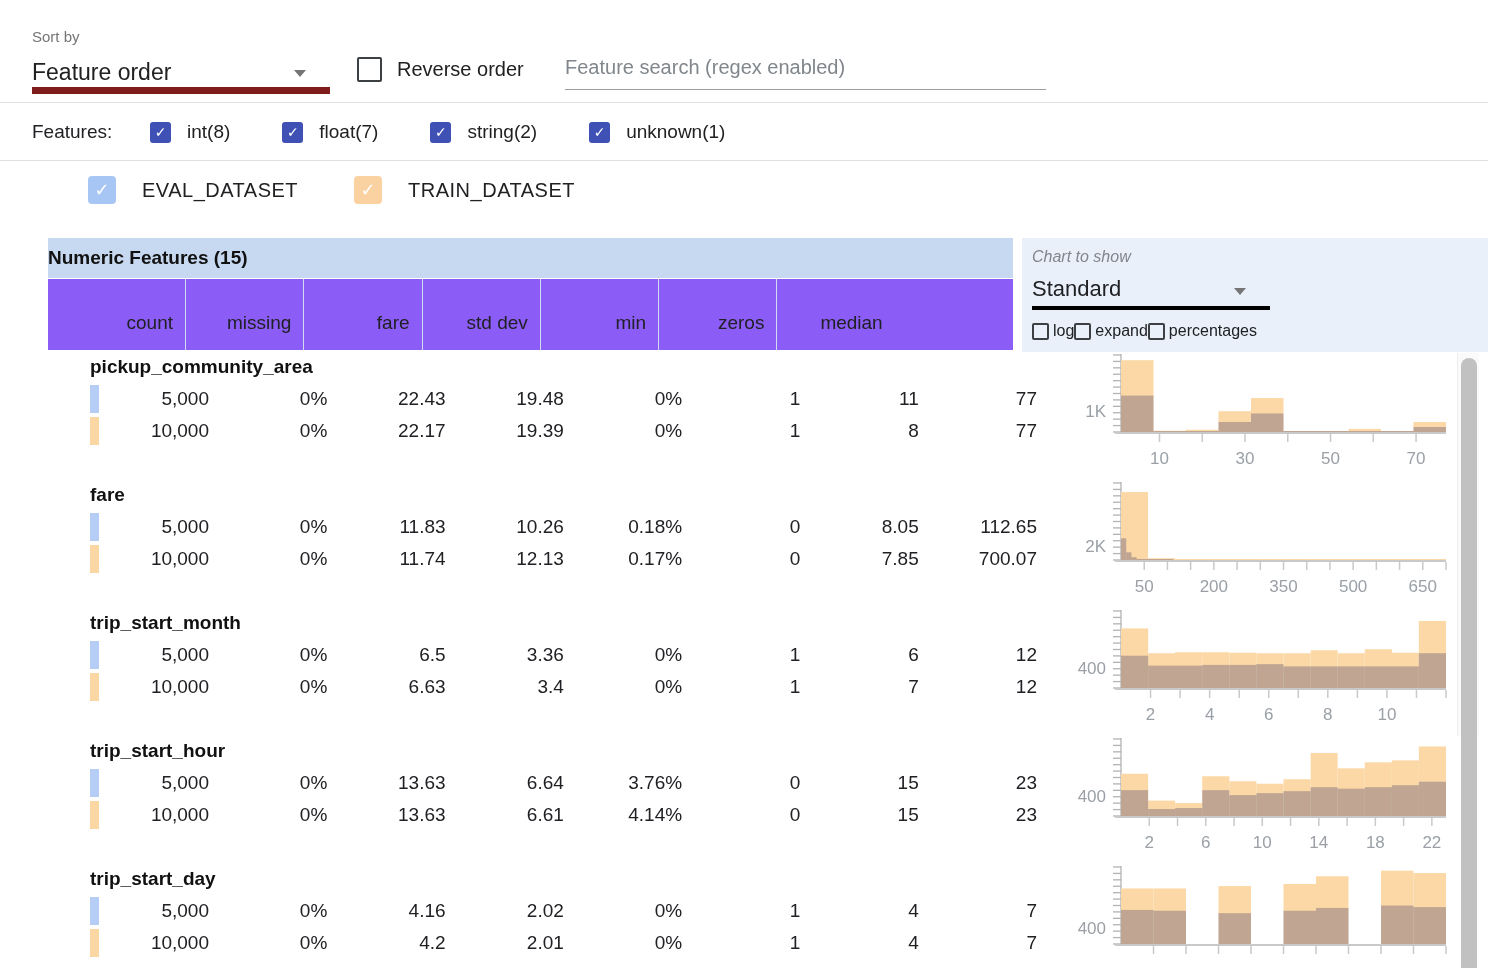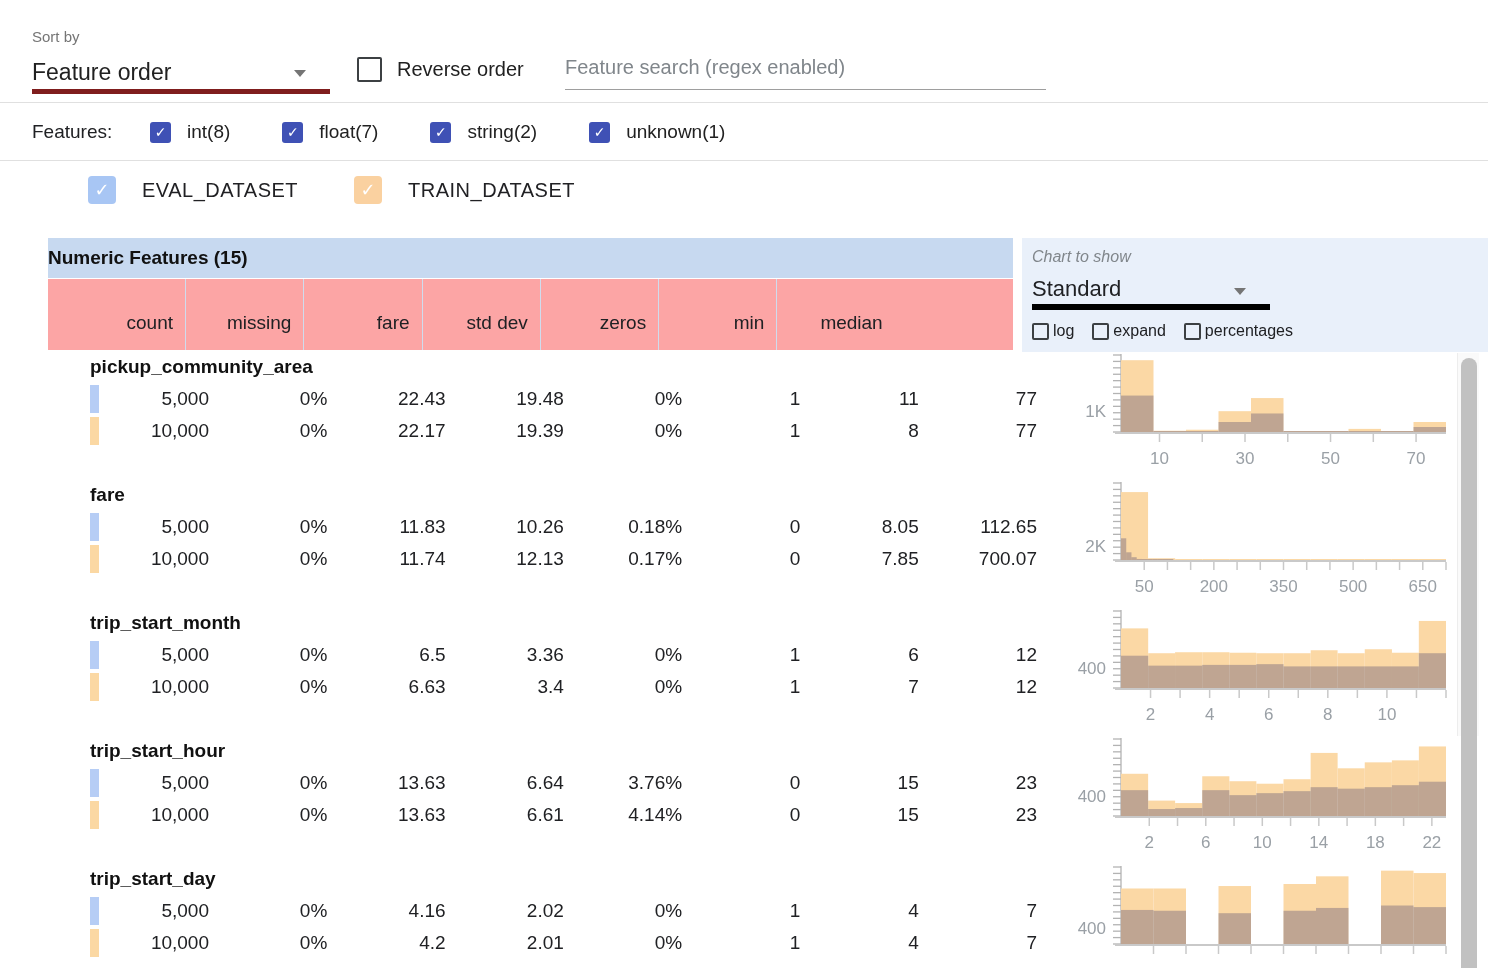--- a/index.html
+++ b/index.html
@@ -3,21 +3,21 @@
 <meta charset="utf-8">
 <style>
   * { margin:0; padding:0; box-sizing:border-box; }
   html,body { width:1488px; height:968px; overflow:hidden; background:#fff;
     font-family:"Liberation Sans","DejaVu Sans",sans-serif; color:#202124; }
   .page { position:relative; width:1488px; height:736px; }
 
   
   .toolbar { position:absolute; left:0; top:0; width:100%; height:103px; border-bottom:1px solid #e0e0e0; }
   .sortby-label { position:absolute; left:32px; top:28px; font-size:15px; color:#757575; }
-  .sort-select { position:absolute; left:32px; top:54px; width:298px; height:40px; border-bottom:5px solid #7f1d1d; cursor:pointer; }
+  .sort-select { position:absolute; left:32px; top:54px; width:298px; height:40px; border-bottom:7px solid #7f1d1d; cursor:pointer; }
   .sort-select .val { font-size:23px; color:#212121; line-height:36px; }
   .dd-arrow { position:absolute; right:24px; top:16px; width:0; height:0;
     border-left:6px solid transparent; border-right:6px solid transparent; border-top:7px solid #757575; }
   .cb-outline { width:25px; height:25px; border:2px solid #3c4043; border-radius:2px; background:#fff; display:inline-block; cursor:pointer; }
   .reverse-box { position:absolute; left:357px; top:57px; }
   .reverse-label { position:absolute; left:397px; top:58px; font-size:20px; color:#212121; }
   .search-wrap { position:absolute; left:565px; top:50px; width:481px; }
   .search-input { width:100%; border:none; outline:none; border-bottom:1px solid #9e9e9e;
     font-size:20px; padding:6px 0 10px 0; color:#212121; background:transparent;
     font-family:"Liberation Sans","DejaVu Sans",sans-serif; }
@@ -36,32 +36,32 @@
   .legend { position:absolute; left:88px; top:161px; height:58px; display:flex; align-items:center; gap:56px; }
   .legend-item { display:flex; align-items:center; gap:26px; }
   .cb-dataset { width:28px; height:28px; border-radius:4px; display:flex; align-items:center; justify-content:center;
     color:#fff; font-size:18px; font-weight:bold; cursor:pointer; }
   .legend-item .dlabel { font-size:20px; letter-spacing:0.5px; color:#212124; }
 
   
   .tbl-title { position:absolute; left:48px; top:238px; width:965px; height:40px; background:#c7d9f0;
     display:flex; align-items:center; }
   .tbl-title span { font-size:19px; font-weight:bold; color:#111; }
-  .col-head { position:absolute; left:48px; top:279px; width:965px; height:71px; background:#fca5a5;
+  .col-head { position:absolute; left:48px; top:279px; width:965px; height:71px; background:#8b5cf6;
     display:grid; grid-template-columns:137px repeat(7,1fr); align-items:end; }
   .col-head .col { text-align:right; padding:0 12px 16px 0; font-size:19px; color:#202124; height:100%;
     display:flex; align-items:flex-end; justify-content:flex-end; }
   .col-head .col + .col { border-left:1px solid #cfdcee; }
 
   
   .chart-panel { position:absolute; left:1022px; top:238px; width:466px; height:114px; background:#e9f0fa; }
   .chart-show-label { position:absolute; left:10px; top:10px; font-size:16px; color:#80868b;font-style:italic; }
-  .chart-select { position:absolute; left:10px; top:34px; width:238px; height:38px; border-bottom:6px solid #000000; cursor:pointer; }
+  .chart-select { position:absolute; left:10px; top:34px; width:238px; height:38px; border-bottom:4px solid #000000; cursor:pointer; }
   .chart-select .val { font-size:22px; color:#202124; line-height:34px; }
-  .chart-opts { position:absolute; left:10px; top:84px; display:flex; align-items:center; gap:18px; }
+  .chart-opts { position:absolute; left:10px; top:84px; display:flex; align-items:center; }
   .chart-opt { display:flex; align-items:center; gap:4px; }
   .cb-small { width:17px; height:17px; border:2px solid #3c4043; border-radius:2px; background:transparent; cursor:pointer; }
   .chart-opt .olabel { font-size:16px; color:#202124; }
 
   
   .features-area { position:absolute; left:0; top:352px; width:1488px; height:616px; overflow:hidden; }
   .feature-block { position:relative; width:100%; height:128px;margin-left:36px; }
   .stats { position:absolute; left:48px; top:0; width:965px; }
   .fname { position:absolute; left:6px; top:4px; font-size:19px; font-weight:bold; color:#111; }
   .frow { position:absolute; left:0; width:965px; height:32px; display:grid; grid-template-columns:137px repeat(7,1fr); }
@@ -127,22 +127,22 @@
     </div>
 
   <div class="tbl-title">
     <span>Numeric Features (15)</span>
   </div>
   <div class="col-head">
       <div class="col">count</div>
       <div class="col">missing</div>
       <div class="col">fare</div>
       <div class="col">std dev</div>
+      <div class="col">min</div>
       <div class="col">zeros</div>
-      <div class="col">min</div>
       <div class="col">median</div>
     </div>
 
   <div class="chart-panel">
     <div class="chart-show-label">Chart to show</div>
     <div class="chart-select">
       <span class="val">Standard</span>
       <span class="dd-arrow"></span>
     </div>
     <div class="chart-opts">

